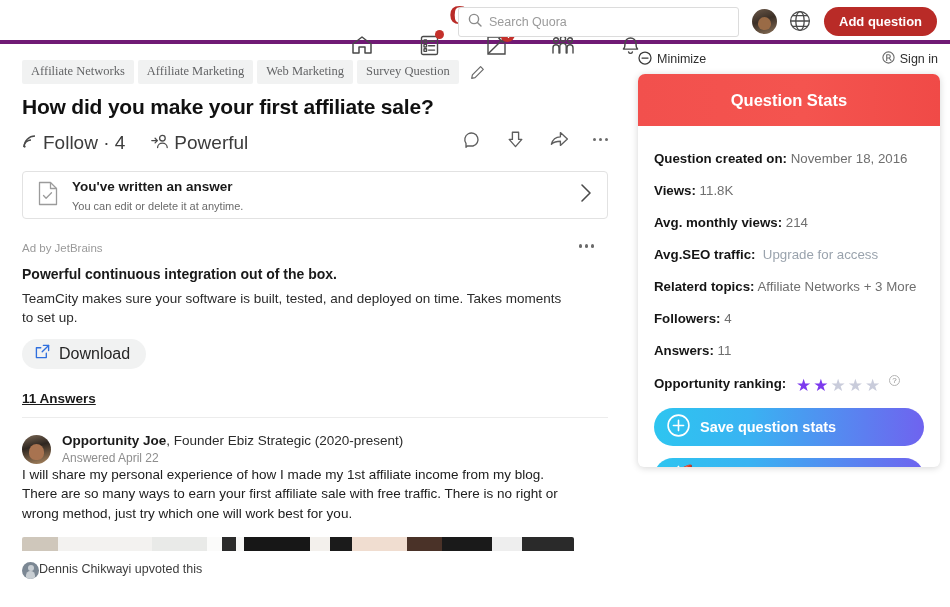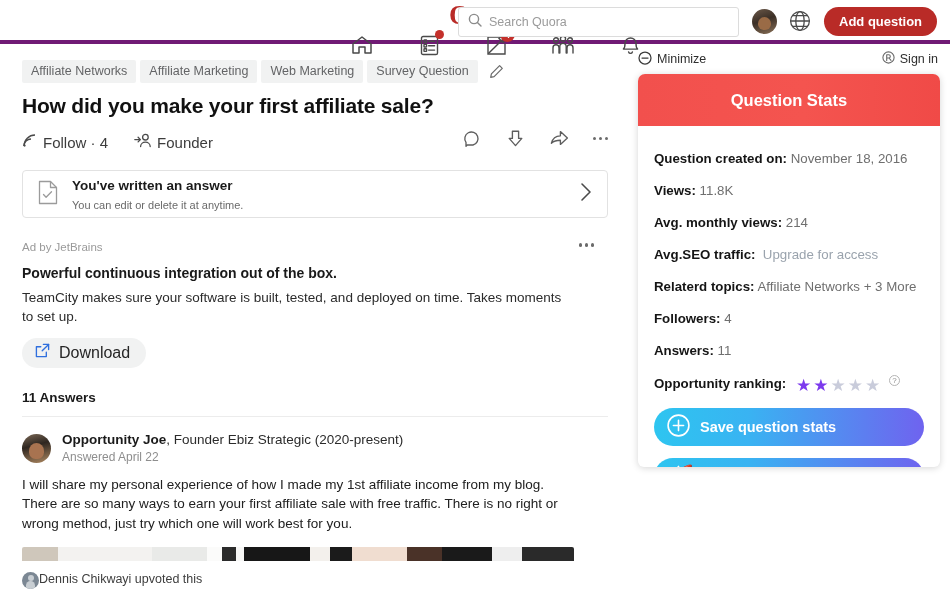--- a/index.html
+++ b/index.html
@@ -83,37 +83,37 @@
 
   
   .page { display: flex; width: 950px; height: 563px; }
   .main {
     width: 630px; padding: 16px 22px 0 22px;
     overflow: hidden; position: relative;
   }
   .rail { width: 320px; position: relative; }
 
   
-  .tags { display: flex; align-items: center; gap: 4px; margin-bottom: 10px; }
+  .tags { display: flex; align-items: center; gap: 4px; margin-bottom: 10px; font-family: Liberation Serif, serif; }
   .tag {
     background: #f1f2f2; color: #636466;
     font-size: 12.5px; padding: 4px 9px 5px 9px;
     border-radius: 2px; cursor: pointer; white-space: nowrap;
   }
   .tag-edit { margin-left: 7px; cursor: pointer; display: flex; align-items: center; }
 
   .qtitle {
     font-size: 21px; font-weight: bold; color: #111;
     letter-spacing: -0.2px; margin: 3px 0 11px 0; line-height: 1.2;
   }
 
   .qactions { display: flex; align-items: center; position: relative; height: 26px; }
   .qa-item {
     display: flex; align-items: center; gap: 6px;
-    font-size: 15px; color: #3c3c3c; cursor: pointer; margin-right: 26px;
+    font-size: 19px; color: #3c3c3c; cursor: pointer; margin-right: 26px;
   }
   .qa-right {
     position: absolute; right: 0; top: 0;
     display: flex; align-items: center; gap: 24px;
   }
   .qa-ic { cursor: pointer; display: flex; align-items: center; }
   .dots3 { display: flex; gap: 2.5px; align-items: center; cursor: pointer; }
   .dots3 i { width: 3.4px; height: 3.4px; border-radius: 50%; background: #6b6b6b; display: block; }
 
   
@@ -132,38 +132,38 @@
   .ad-dots { position: absolute; right: 14px; top: 2px; }
   .ad-h { font-size: 14px; font-weight: bold; color: #1a1a1a; margin-top: 12px; }
   .ad-b { font-size: 13.5px; color: #2b2b2b; margin-top: 7px; line-height: 1.42; max-width: 544px; }
   .ad-btn {
     margin-top: 11px; display: inline-flex; align-items: center; gap: 9px;
     background: #f1f2f2; border-radius: 16px; height: 30px;
     padding: 0 16px 0 13px; font-size: 16px; color: #262626; cursor: pointer;
   }
 
   
-  .ans-count { font-size: 13.5px; font-weight: bold; margin-top: 22px; color: #1a1a1a; }
+  .ans-count { font-size: 13.5px; font-weight: bold; margin-top: 22px; color: #1a1a1a; text-decoration: underline; }
   .divider { height: 1px; background: #ececec; margin-top: 11px; }
   .answer { margin-top: 15px; }
   .ans-head { display: flex; align-items: flex-start; }
   .ans-av {
     width: 29px; height: 29px; border-radius: 50%; flex: none;
     background: linear-gradient(165deg,#7d6a57 0%,#2e2620 40%,#b08a62 100%);
     position: relative; overflow: hidden; margin-top: 2px;
   }
   .ans-av::after {
     content:""; position:absolute; left:7px; top:9px;
     width:15px; height:16px; border-radius:50% 50% 42% 42%; background:#a87350;
   }
   .ans-meta { margin-left: 11px; }
   .ans-name { font-size: 13.5px; color: #2b2b2b; }
   .ans-name b { font-weight: bold; color: #1a1a1a; }
   .ans-date { font-size: 12px; color: #8e8e8e; margin-top: 3px; }
-  .ans-body { font-size: 13.5px; color: #212121; line-height: 1.47; margin-top: 11px; max-width: 552px; }
+  .ans-body { font-size: 13.5px; color: #212121; line-height: 1.47; max-width: 552px; }
   .ans-img {
     margin-top: 13px; width: 552px; height: 14px; border-radius: 2px 2px 0 0;
     background:
       linear-gradient(90deg,
         #cfc7bb 0px, #cfc7bb 36px,
         #f3f2f0 36px, #f3f2f0 130px,
         #e9eae8 130px, #e9eae8 185px,
         #fbfbfa 185px, #fbfbfa 200px,
         #2b2b2b 200px, #2b2b2b 214px,
         #f7f7f6 214px, #f7f7f6 222px,
@@ -340,21 +340,21 @@
         <span>Follow · 4</span>
       </div>
       <div class="qa-item">
         <span>
           <svg width="17" height="15" viewBox="0 0 17 15" fill="none" stroke="#4a4a4a" stroke-width="1.3">
             <circle cx="11.4" cy="4.2" r="2.8"></circle>
             <path d="M6.6 13.6c0-2.7 2.2-4.4 4.8-4.4s4.8 1.7 4.8 4.4" stroke-linecap="round"></path>
             <path d="M0.8 6.6h5.4M4.1 4.3l2.3 2.3-2.3 2.3" stroke-linecap="round" stroke-linejoin="round"></path>
           </svg>
         </span>
-        <span>Founder</span>
+        <span>Powerful</span>
       </div>
 
       <div class="qa-right">
         <span class="qa-ic">
           <svg width="19" height="19" viewBox="0 0 19 19" fill="none" stroke="#5e5e5e" stroke-width="1.35">
             <path d="M3 13.4A6.6 6.6 0 1110 16H4.2l-1.2 1.2z" stroke-linejoin="round"></path>
           </svg>
         </span>
         <span class="qa-ic">
           <svg width="19" height="19" viewBox="0 0 19 19" fill="none" stroke="#5e5e5e" stroke-width="1.35">

